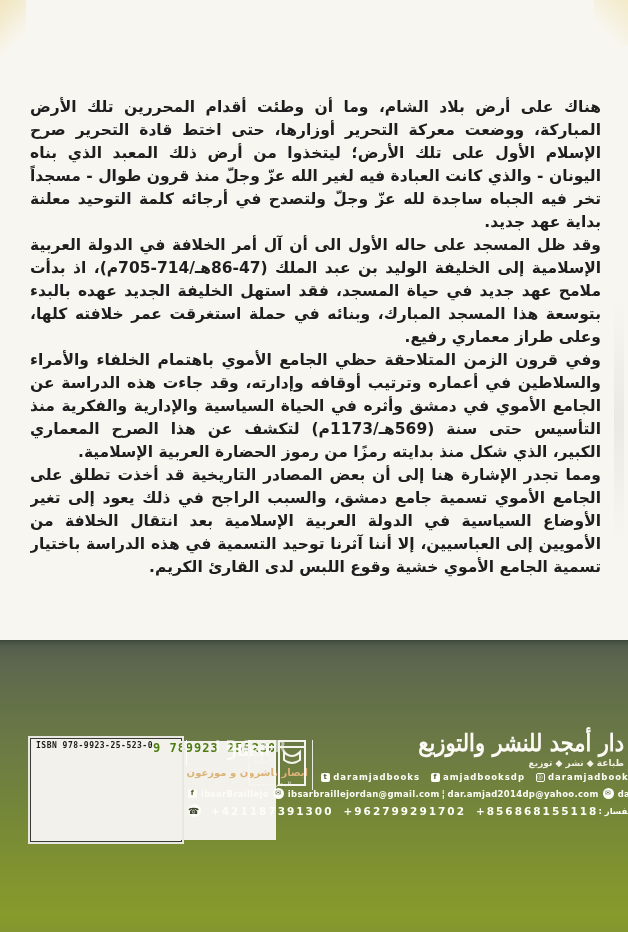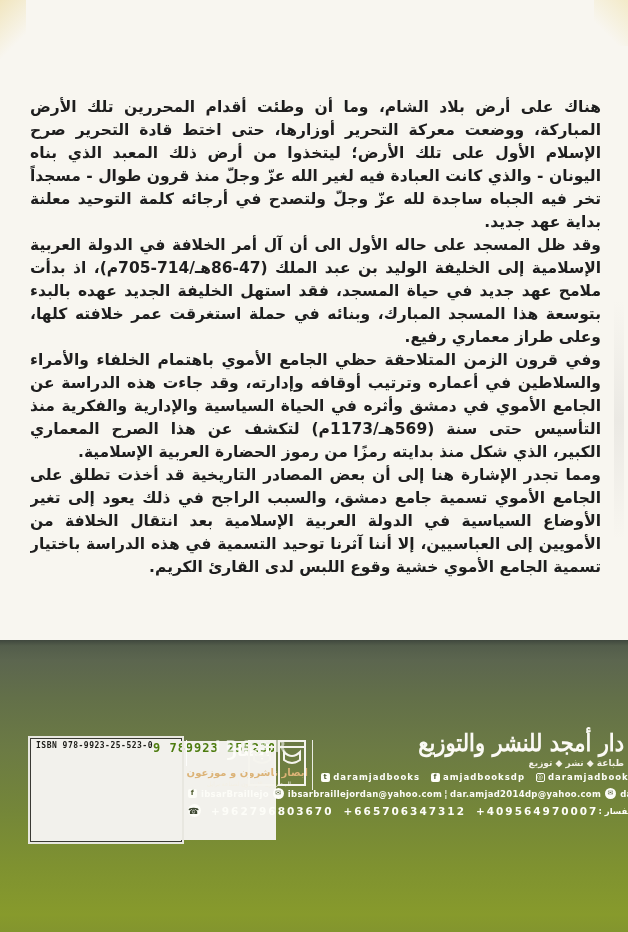--- a/index.html
+++ b/index.html
@@ -196,34 +196,34 @@
           <span>daramjadbooks</span>
         </span>
       </div>
     </div>
 
     <div class="email-row">
       <span class="email-group">
         <span class="sq-icon">f</span>
         <span>ibsarBraillejo</span>
         <span class="circle-icon">✉</span>
-        <span>ibsarbraillejordan@yahoo.com</span>
+        <span>ibsarbraillejordan@gmail.com</span>
       </span>
       <span class="email-sep">¦</span>
       <span class="email-group">
         <span>dar.amjad2014dp@yahoo.com</span>
         <span class="circle-icon">✉</span>
         <span>daramjadbooks@gmail.com</span>
       </span>
     </div>
 
     <div class="phone-row">
       <span class="phone-left">
         <span class="phone-icon-wrap">☎</span>
-        <span>+962796803670</span>
-        <span>+665706347312</span>
-        <span>+409564970007</span>
+        <span>+421187391300</span>
+        <span>+962799291702</span>
+        <span>+856868155118</span>
       </span>
       <span class="contact-label">للتواصل و الإستفسار :</span>
     </div>
 
   </section>
 </div>
 
 </body></html>

